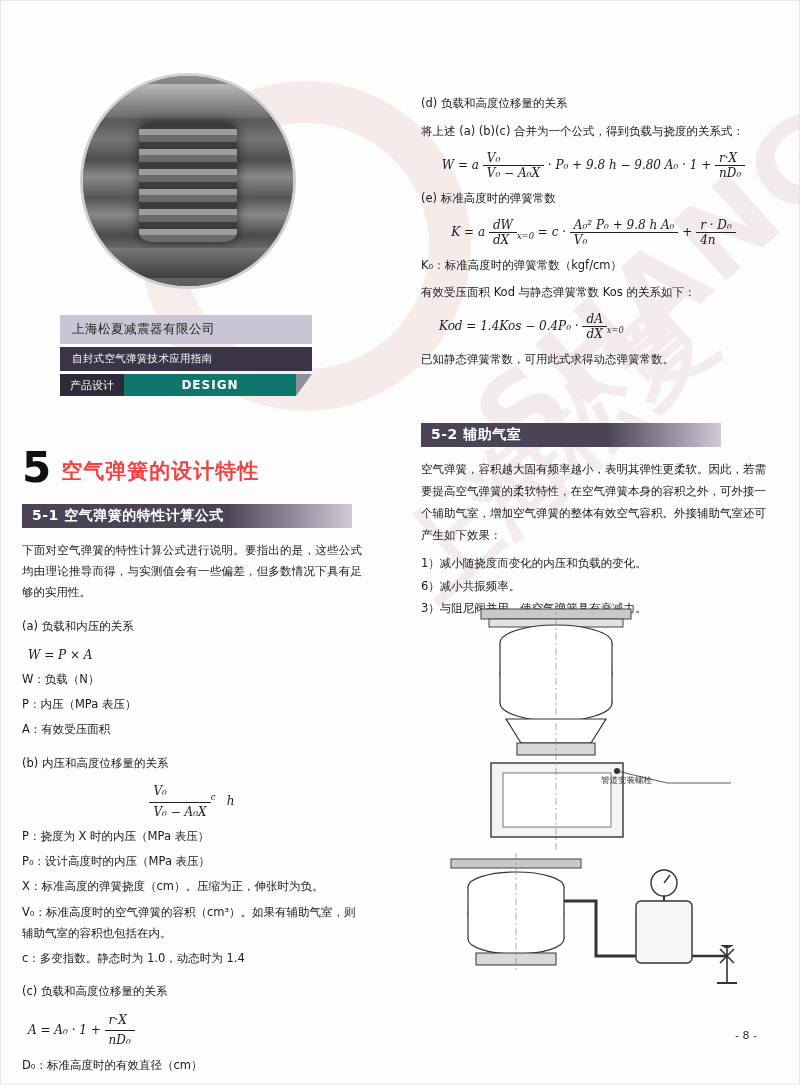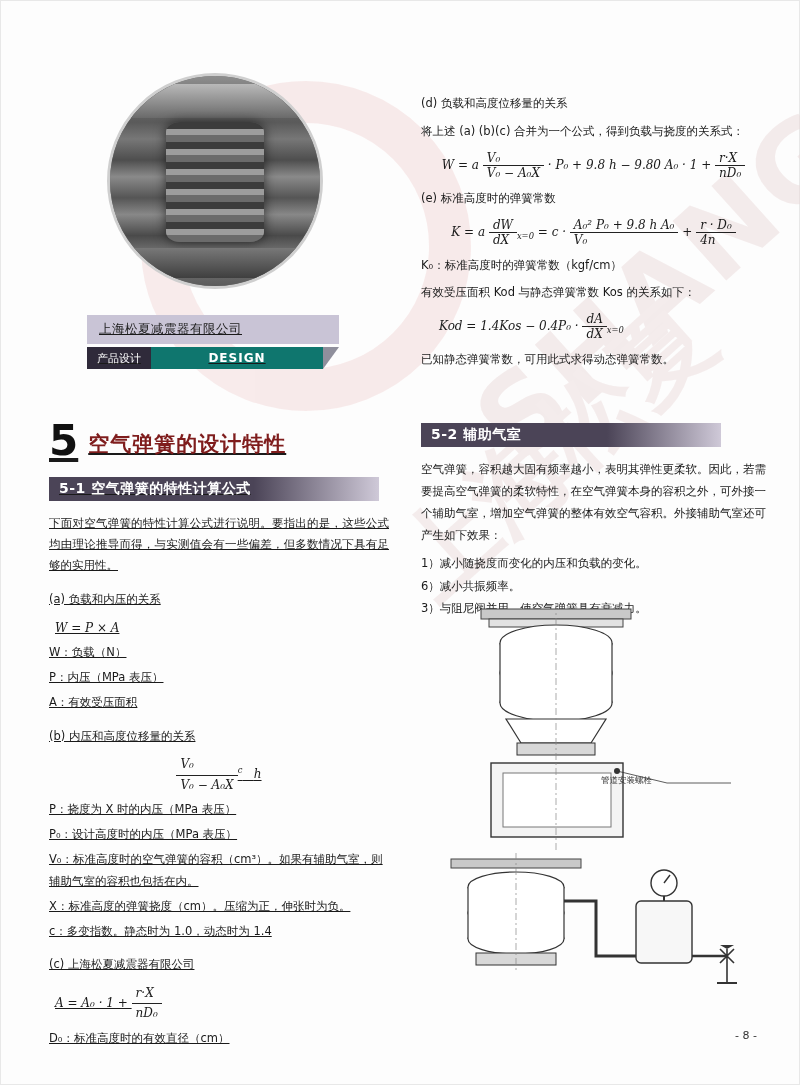--- a/index.html
+++ b/index.html
@@ -51,23 +51,22 @@
     font-size:96px;
     font-weight:bold;
     color:#ecdddd;
     transform:rotate(-42deg);
     transform-origin:left top;
     white-space:nowrap;
   }
   
   .col-left{
     position:absolute;
-    left:48px;top:72px;width:340px;
+    left:21px;top:72px;width:340px;
     z-index:3;
-    text-decoration:underline;
   }
   .photo-wrap{
     position:relative;
     width:210px;height:210px;
     margin-left:58px;
     border-radius:50%;
     overflow:hidden;
     border:3px solid #cfcfcf;
     background:#6d6d6d;
   }
@@ -135,21 +134,21 @@
   }
   
   .chapter{
     margin-top:52px;
     display:flex;align-items:flex-end;gap:10px;
   }
   .chapter-num{
     font-size:42px;font-weight:bold;line-height:.95;color:#111;
   }
   .chapter-title{
-    font-size:21px;font-weight:bold;color:#7f1d1d;letter-spacing:1px;
+    font-size:21px;font-weight:bold;color:#ef4444;letter-spacing:1px;
     padding-bottom:3px;
   }
   .sec-head{
     margin-top:16px;
     width:310px;
     background:linear-gradient(90deg,#4b4457 0%,#4b4457 62%,#cfc9d8 100%);
     color:#fff;
     font-size:14px;font-weight:bold;
     padding:3px 10px;
     letter-spacing:.5px;
@@ -232,20 +231,21 @@
 
     <div class="photo-wrap">
       <div class="photo-inner"></div>
       <div class="photo-top"></div>
       <div class="photo-bellow"></div>
       <div class="photo-bottom"></div>
     </div>
 
     <div class="bars">
       <div class="bar-company">上海松夏减震器有限公司</div>
+      <div class="bar-sub">自封式空气弹簧技术应用指南</div>
       <div class="bar-design">
         <div class="cn">产品设计</div>
         <div class="en">DESIGN</div>
         <div class="tail"></div>
       </div>
     </div>
 
     <div class="chapter">
       <div class="chapter-num">5</div>
       <div class="chapter-title">空气弹簧的设计特性</div>
@@ -264,25 +264,25 @@
     <div class="item-label">(b)  内压和高度位移量的关系</div>
     <div class="formula center">
       <span class="frac">
         <span class="n">V₀</span>
         <span class="d">V₀ − A₀X</span>
       </span><sup>c</sup>
       &nbsp;&nbsp;<span>h</span>
     </div>
     <div class="defn">P：挠度为 X 时的内压（MPa 表压）</div>
     <div class="defn">P₀：设计高度时的内压（MPa 表压）</div>
+    <div class="defn">X：标准高度的弹簧挠度（cm）。压缩为正，伸张时为负。</div>
     <div class="defn">V₀：标准高度时的空气弹簧的容积（cm³）。如果有辅助气室，则辅助气室的容积也包括在内。</div>
-    <div class="defn">X：标准高度的弹簧挠度（cm）。压缩为正，伸张时为负。</div>
     <div class="defn">c：多变指数。静态时为 1.0，动态时为 1.4</div>
 
-    <div class="item-label">(c)  上海松夏减震器有限公司</div>
+    <div class="item-label">(c)  负载和高度位移量的关系</div>
     <div class="formula">
       <span>A = A₀ · 1 + </span>
       <span class="frac">
         <span class="n">r·X</span>
         <span class="d">nD₀</span>
       </span>
     </div>
     <div class="defn">D₀：标准高度时的有效直径（cm）</div>
 
   </div>

